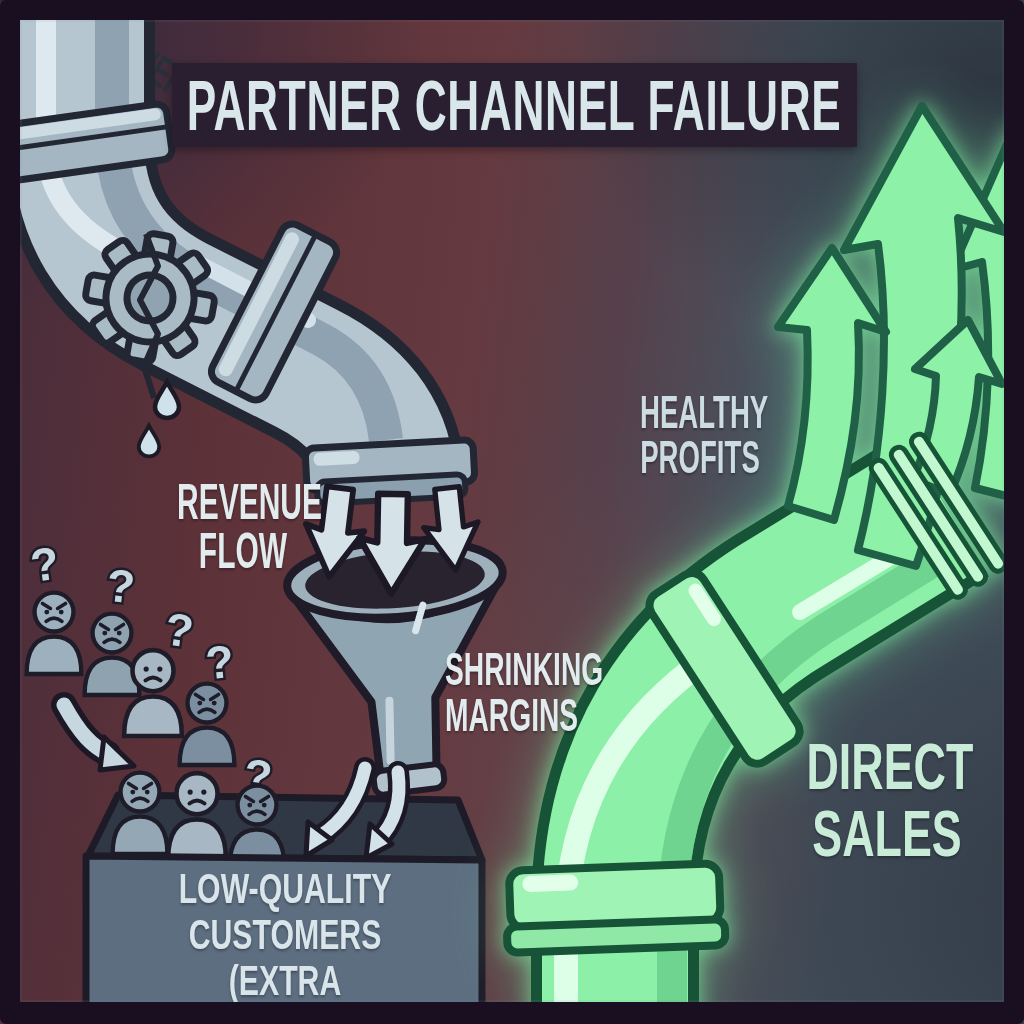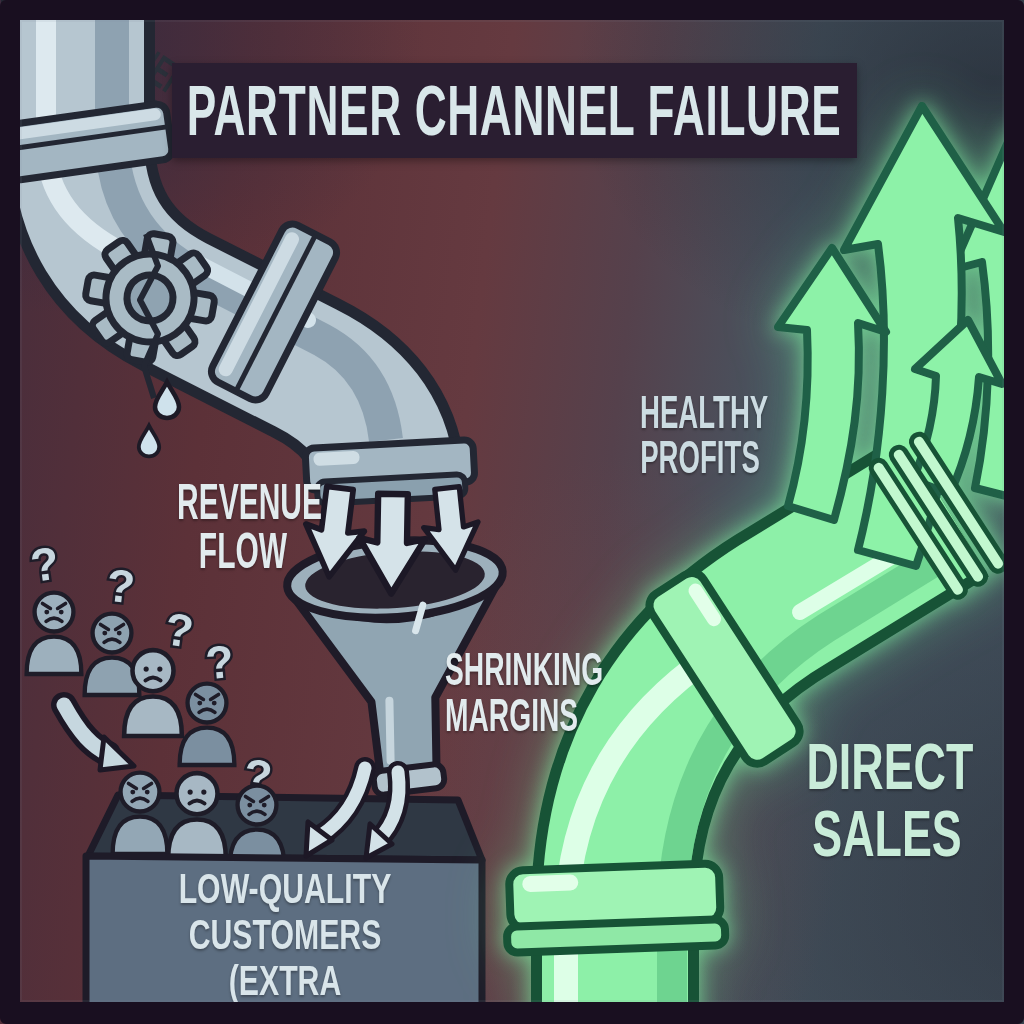--- a/index.html
+++ b/index.html
@@ -18,21 +18,21 @@
     position:absolute;inset:0;z-index:50;pointer-events:none;
     border:20px solid #190f20;border-bottom-width:22px;border-radius:6px;
     box-shadow:inset 0 0 0 2px rgba(130,140,160,0.10);
   }
   .lbl{
     position:absolute;z-index:10;font-weight:700;text-align:center;
     white-space:pre-line;line-height:0.98;color:#e2ebee;
     text-shadow:0 2px 3px rgba(0,0,0,0.30);
   }
   #title-banner{
-    position:absolute;left:172px;top:63px;width:685px;height:95px;z-index:10;
+    position:absolute;left:172px;top:63px;width:685px;height:84px;z-index:10;
     background:#2a1e31;display:flex;align-items:center;justify-content:center;
     box-shadow:0 3px 8px rgba(0,0,0,0.35);
   }
   #title-banner .txt{
     font-weight:700;font-size:67px;color:#d9e7ea;letter-spacing:1px;
     transform:scale(0.66,1.05);white-space:nowrap;
   }
   #partner-label{left:244px;top:258px;width:240px;height:140px;z-index:10;
     display:flex;align-items:center;justify-content:center;
     transform:rotate(33deg);}

